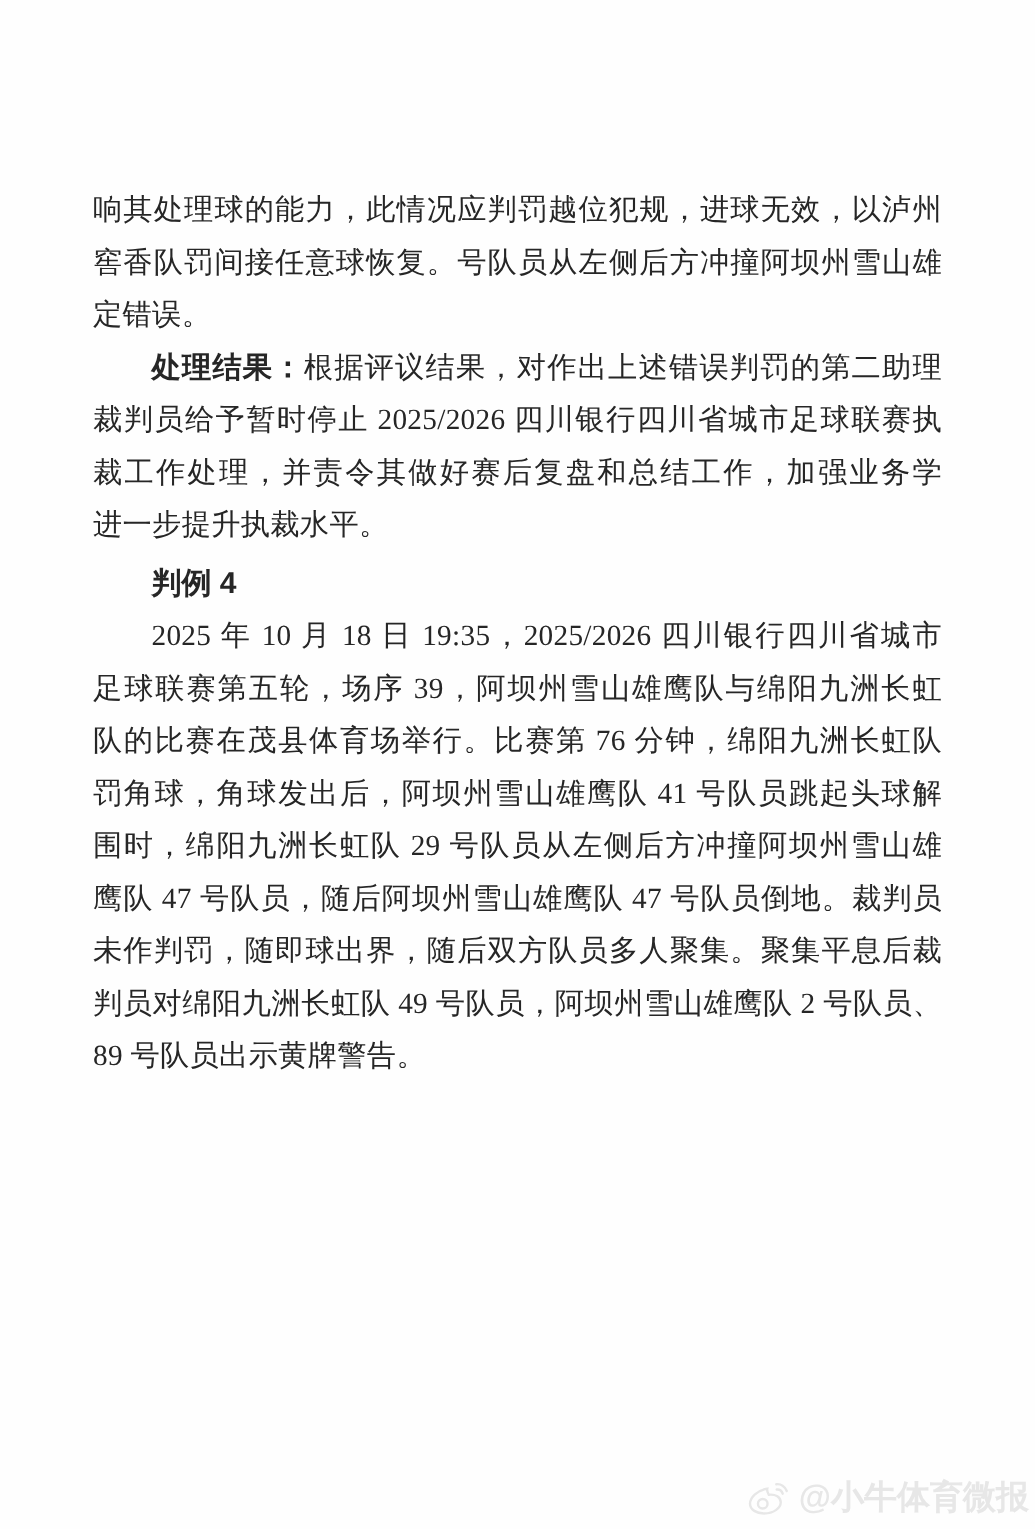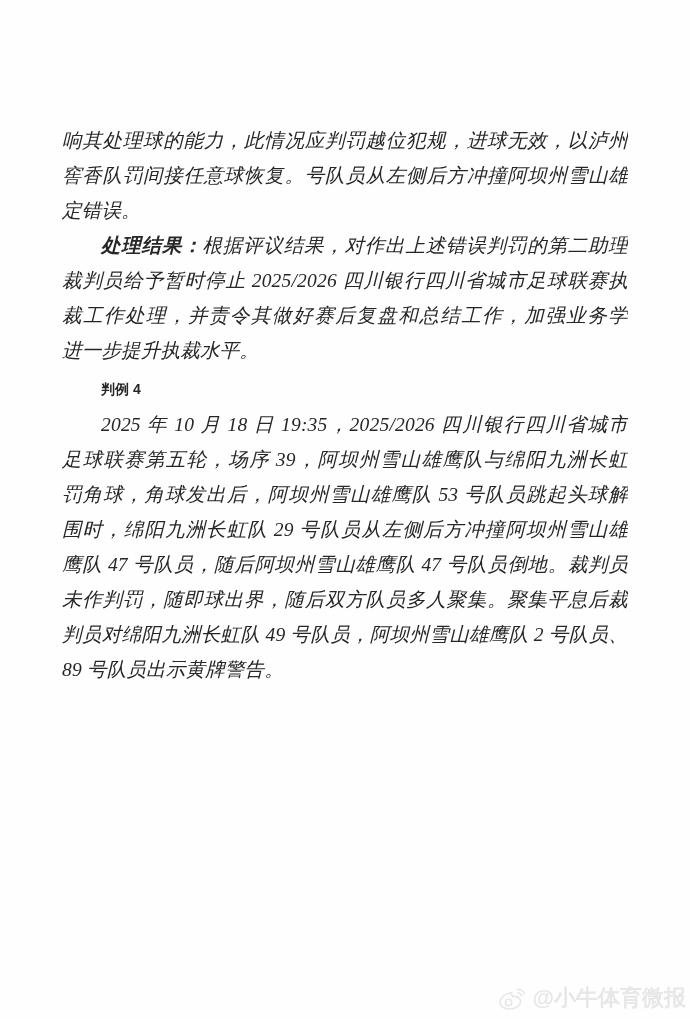--- a/index.html
+++ b/index.html
@@ -28,39 +28,38 @@
     font-size: 19.5px;
   }
   .para { margin: 0; padding: 0; }
   .line {
     height: 35px;
     line-height: 35px;
     text-align: justify;
     text-align-last: justify;
     overflow: hidden;
     letter-spacing: 0.2px;
-    font-style: italic;
   }
   .line.short {
     text-align: center;
     text-align-last: left;
   }
   .line.indent {
     text-indent: 39px;
   }
   .label {
     font-weight: 700;
     font-family: "Liberation Sans", "DejaVu Sans", sans-serif;
   }
   .heading {
     margin: 4px 0 0 0;
     padding-left: 39px;
     height: 35px;
     line-height: 35px;
-    font-size: 14px;
+    font-size: 20px;
     font-weight: 700;
     font-family: "Liberation Sans", "DejaVu Sans", sans-serif;
     color: #262626;
   }
   .para.spaced { margin-top: 4px; }
   .watermark {
     position: absolute;
     right: 4px;
     bottom: 6px;
     display: flex;
@@ -93,21 +92,22 @@
       <div class="line">裁判员给予暂时停止 2025/2026 四川银行四川省城市足球联赛执</div>
       <div class="line">裁工作处理，并责令其做好赛后复盘和总结工作，加强业务学习，</div>
       <div class="line short">进一步提升执裁水平。</div>
     </section>
 
     <h2 class="heading">判例 4</h2>
 
     <section class="para">
       <div class="line indent">2025 年 10 月 18 日 19:35，2025/2026 四川银行四川省城市</div>
       <div class="line">足球联赛第五轮，场序 39，阿坝州雪山雄鹰队与绵阳九洲长虹</div>
-      <div class="line">罚角球，角球发出后，阿坝州雪山雄鹰队 53 号队员跳起头球解</div>
+      <div class="line">队的比赛在茂县体育场举行。比赛第 76 分钟，绵阳九洲长虹队</div>
+      <div class="line">罚角球，角球发出后，阿坝州雪山雄鹰队 41 号队员跳起头球解</div>
       <div class="line">围时，绵阳九洲长虹队 29 号队员从左侧后方冲撞阿坝州雪山雄</div>
       <div class="line">鹰队 47 号队员，随后阿坝州雪山雄鹰队 47 号队员倒地。裁判员</div>
       <div class="line">未作判罚，随即球出界，随后双方队员多人聚集。聚集平息后裁</div>
       <div class="line">判员对绵阳九洲长虹队 49 号队员，阿坝州雪山雄鹰队 2 号队员、</div>
       <div class="line short">89 号队员出示黄牌警告。</div>
     </section>
 
 
   </main>
 

